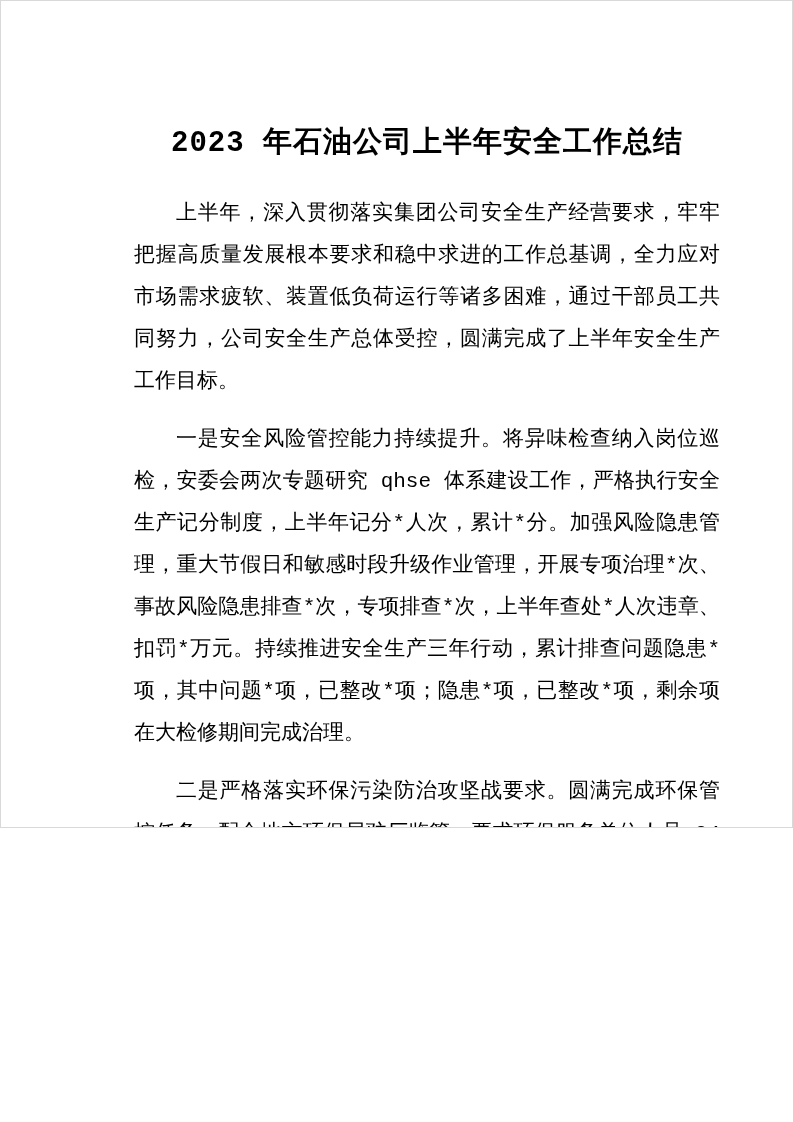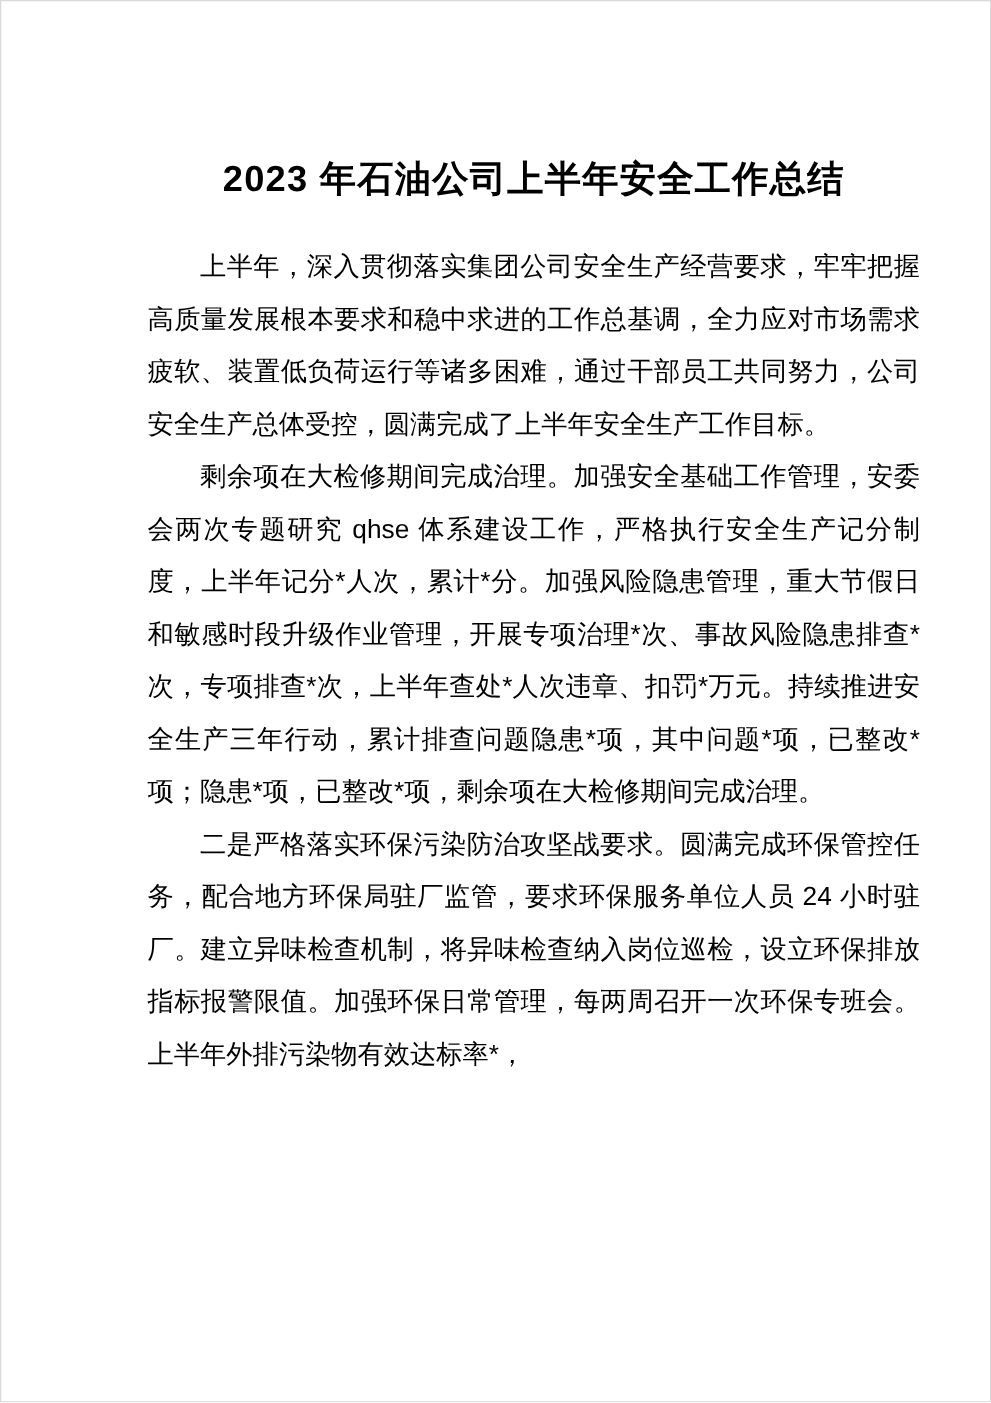--- a/index.html
+++ b/index.html
@@ -3,55 +3,55 @@
 <meta charset="utf-8">
 <style>
   html, body {
     margin: 0;
     padding: 0;
     background: #ffffff;
   }
   .page {
     position: relative;
     width: 793px;
-    height: 1122px;
+    height: 828px;
     box-sizing: border-box;
     background: #ffffff;
     border: 1px solid #d9d9d9;
     padding: 121px 56px 0 117px;
     overflow: hidden;
     
-    font-family: Liberation Sans, sans-serif;
+    font-family: Liberation Mono, monospace;
     color: #000000;
   }
   .doc-title {
     margin: 0 0 27px 0;
     font-size: 29px;
     line-height: 44px;
     font-weight: bold;
     text-align: center;
     letter-spacing: 1px;
     white-space: nowrap;
   }
   .body-para {
-    margin: 0;
+    margin: 16px;
     font-size: 21px;
     line-height: 42px;
     text-align: justify;
     text-justify: inter-ideograph;
     text-indent: 2em;
     font-weight: normal;
   }
 </style>
 </head>
 <body>
 
 <div class="page">
   <h1 class="doc-title">2023 年石油公司上半年安全工作总结</h1>
 
   <p class="body-para">上半年，深入贯彻落实集团公司安全生产经营要求，牢牢把握高质量发展根本要求和稳中求进的工作总基调，全力应对市场需求疲软、装置低负荷运行等诸多困难，通过干部员工共同努力，公司安全生产总体受控，圆满完成了上半年安全生产工作目标。</p>
 
 
 
-  <p class="body-para">剩余项在大检修期间完成治理。加强安全基础工作管理，安委会两次专题研究 qhse 体系建设工作，严格执行安全生产记分制度，上半年记分*人次，累计*分。加强风险隐患管理，重大节假日和敏感时段升级作业管理，开展专项治理*次、事故风险隐患排查*次，专项排查*次，上半年查处*人次违章、扣罚*万元。持续推进安全生产三年行动，累计排查问题隐患*项，其中问题*项，已整改*项；隐患*项，已整改*项，剩余项在大检修期间完成治理。</p>
+  <p class="body-para">一是安全风险管控能力持续提升。将异味检查纳入岗位巡检，安委会两次专题研究 qhse 体系建设工作，严格执行安全生产记分制度，上半年记分*人次，累计*分。加强风险隐患管理，重大节假日和敏感时段升级作业管理，开展专项治理*次、事故风险隐患排查*次，专项排查*次，上半年查处*人次违章、扣罚*万元。持续推进安全生产三年行动，累计排查问题隐患*项，其中问题*项，已整改*项；隐患*项，已整改*项，剩余项在大检修期间完成治理。</p>
 
   <p class="body-para">二是严格落实环保污染防治攻坚战要求。圆满完成环保管控任务，配合地方环保局驻厂监管，要求环保服务单位人员 24 小时驻厂。建立异味检查机制，将异味检查纳入岗位巡检，设立环保排放指标报警限值。加强环保日常管理，每两周召开一次环保专班会。上半年外排污染物有效达标率*，</p>
 </div>
 
 </body></html>

